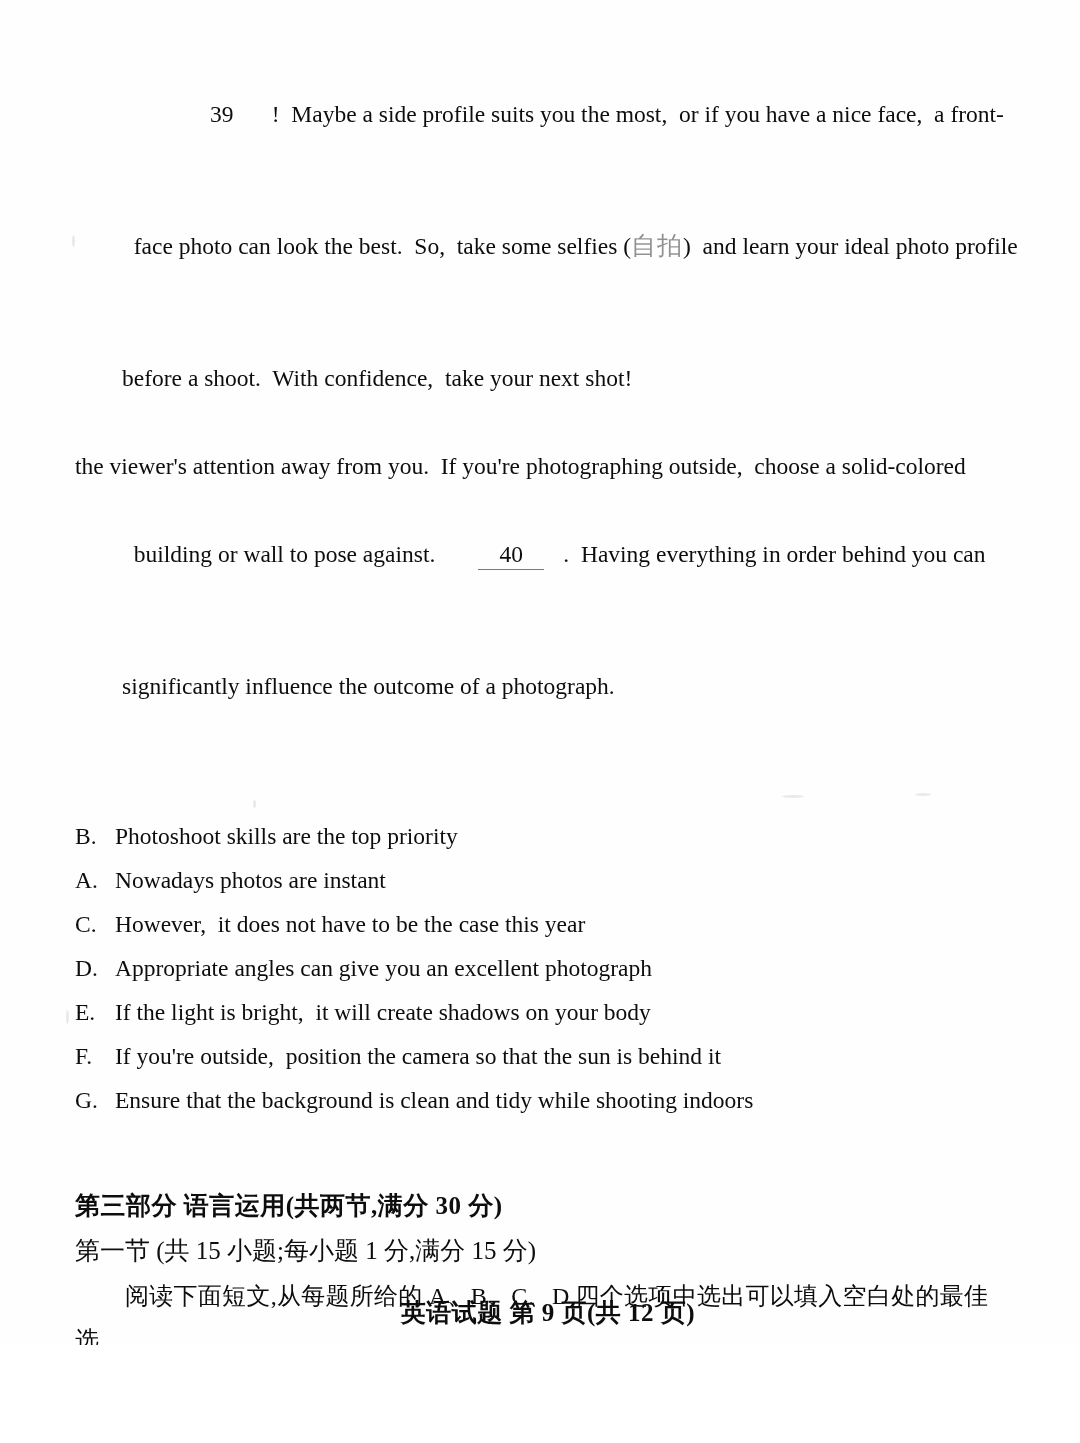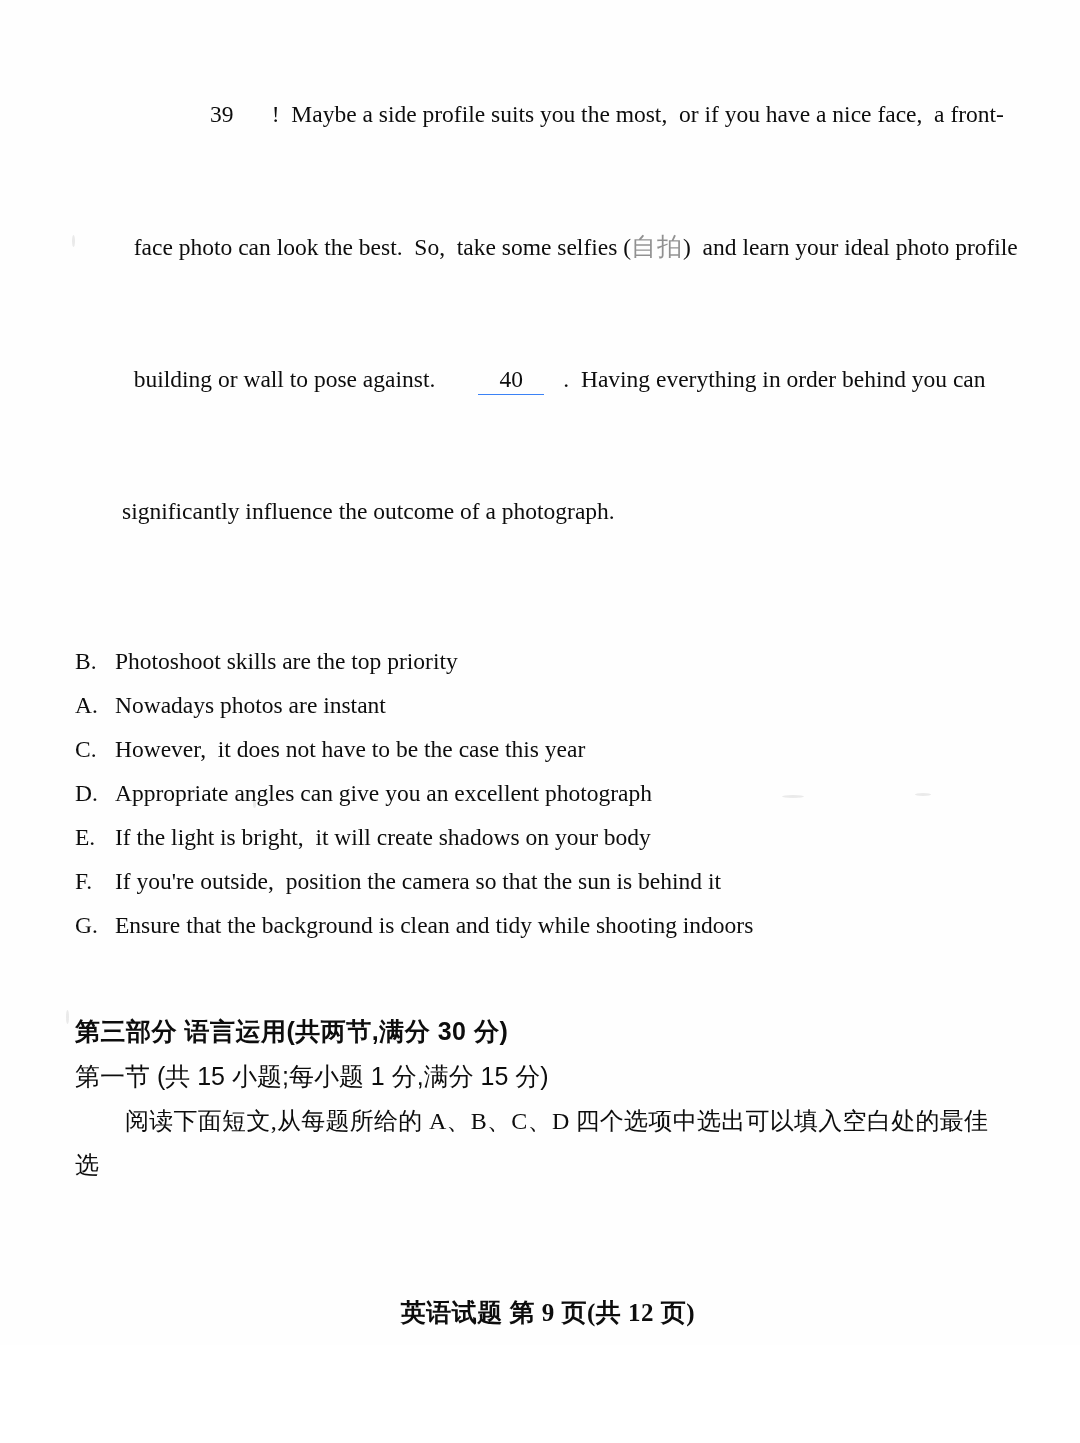--- a/index.html
+++ b/index.html
@@ -57,21 +57,21 @@
   .option {
     font-size: 23.5px;
     line-height: 44px;
     white-space: pre;
     margin-bottom: 0px;
   }
   .option .olabel { display: inline-block; min-width: 40px; }
 
   
   .cn {
-    font-family: Liberation Sans, sans-serif;
+    font-family: Liberation Serif, serif;
     font-size: 25px;
     line-height: 44px;
   }
   .cn.bold { font-weight: bold; letter-spacing: 0.5px; }
   .cn-sub { font-size: 25px; line-height: 46px; }
   .cn-instr {
     font-size: 24px;
     line-height: 44px;
     text-align: justify;
   }
@@ -114,23 +114,29 @@
       <div class="line">
         <span style="display:inline-block; width:100%;">
           <span style="display:inline-block; width:52px;"></span><span class="blank w1 noline">39</span><span style="display:inline-block; width:14px;"></span><span>!  Maybe a side profile suits you the most,  or if you have a nice face,  a front-</span>
         </span>
       </div>
       <div class="line">
         <span style="display:inline-block; width:100%; text-align:justify;">
           <span>face photo can look the best.  So,  take some selfies (</span><span class="cn" style="opacity:.45; letter-spacing:1px;">自拍</span><span>)  and learn your ideal photo profile</span>
         </span>
       </div>
+      <div class="line last">
+        <span>before a shoot.  With confidence,  take your next shot!</span>
+      </div>
     </div>
 
     <div style="margin-top:0px;">
+      <div class="line">
+        <span>the viewer's attention away from you.  If you're photographing outside,  choose a solid-colored</span>
+      </div>
       <div class="line">
         <span style="display:inline-block; width:100%;">
           <span>building or wall to pose against.</span><span style="display:inline-block; width:40px;"></span><span class="blank w1 faint">40</span><span style="display:inline-block; width:16px;"></span><span>.  Having everything in order behind you can</span>
         </span>
       </div>
       <div class="line last">
         <span>significantly influence the outcome of a photograph.</span>
       </div>
     </div>
 

